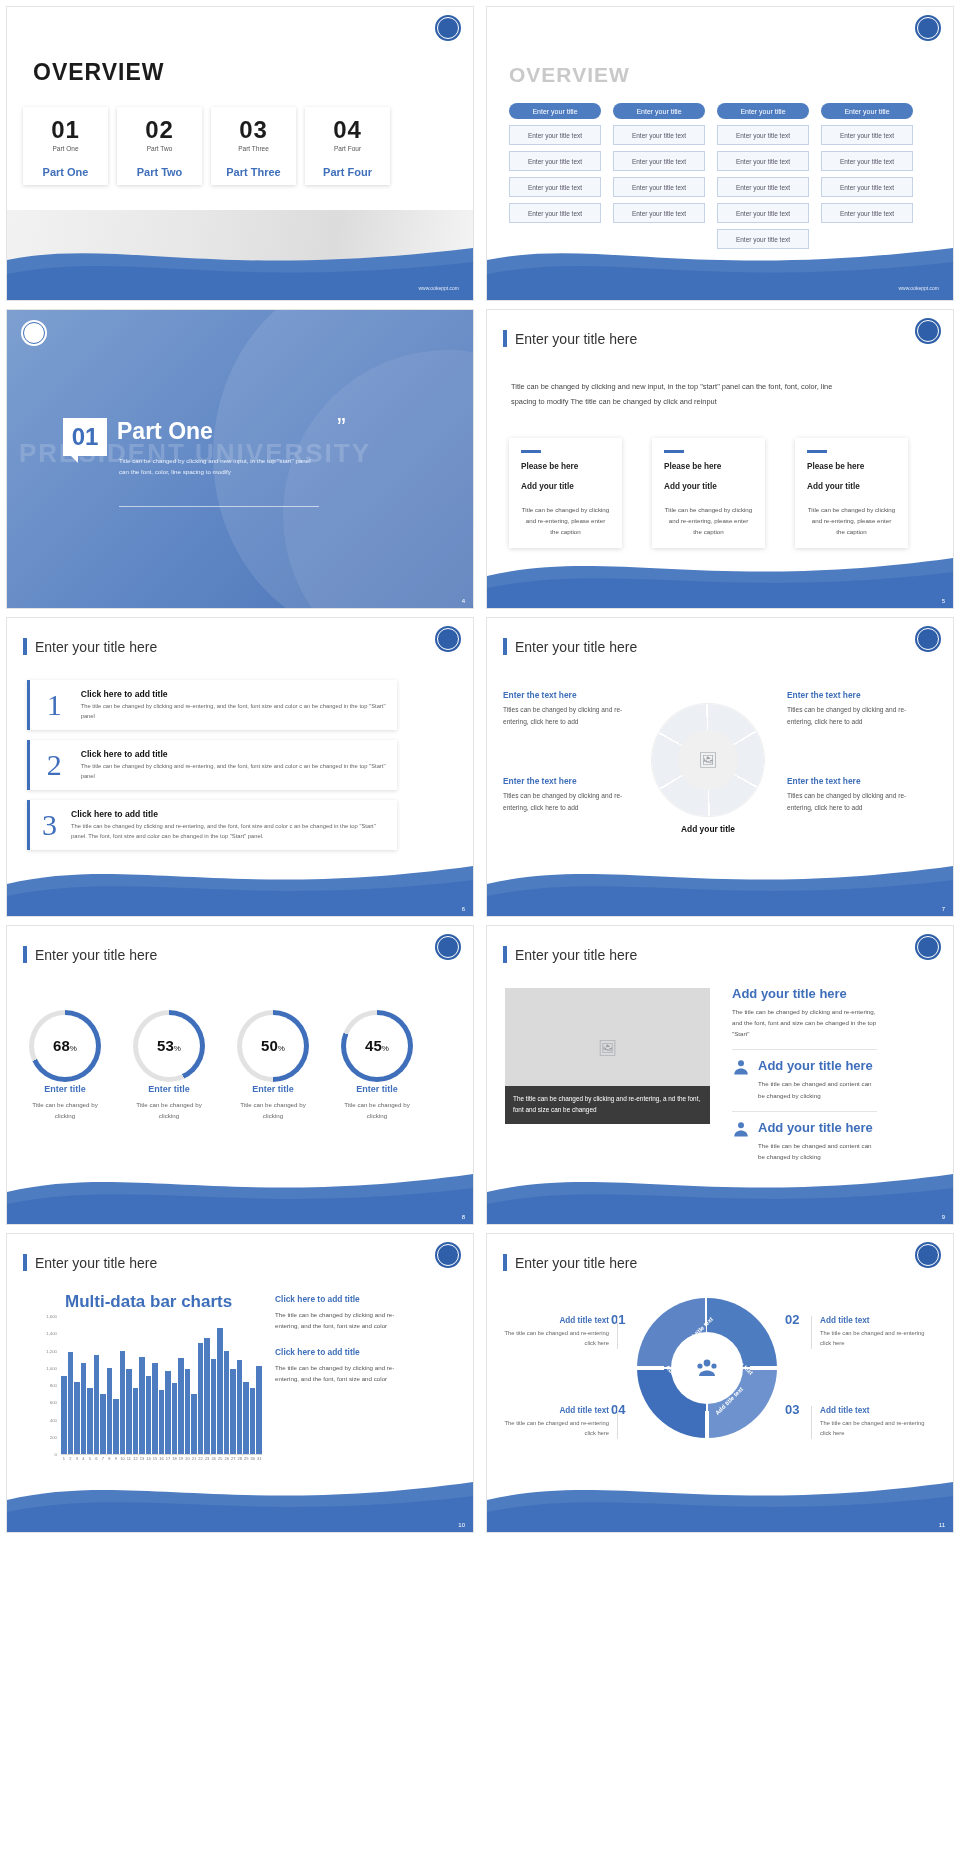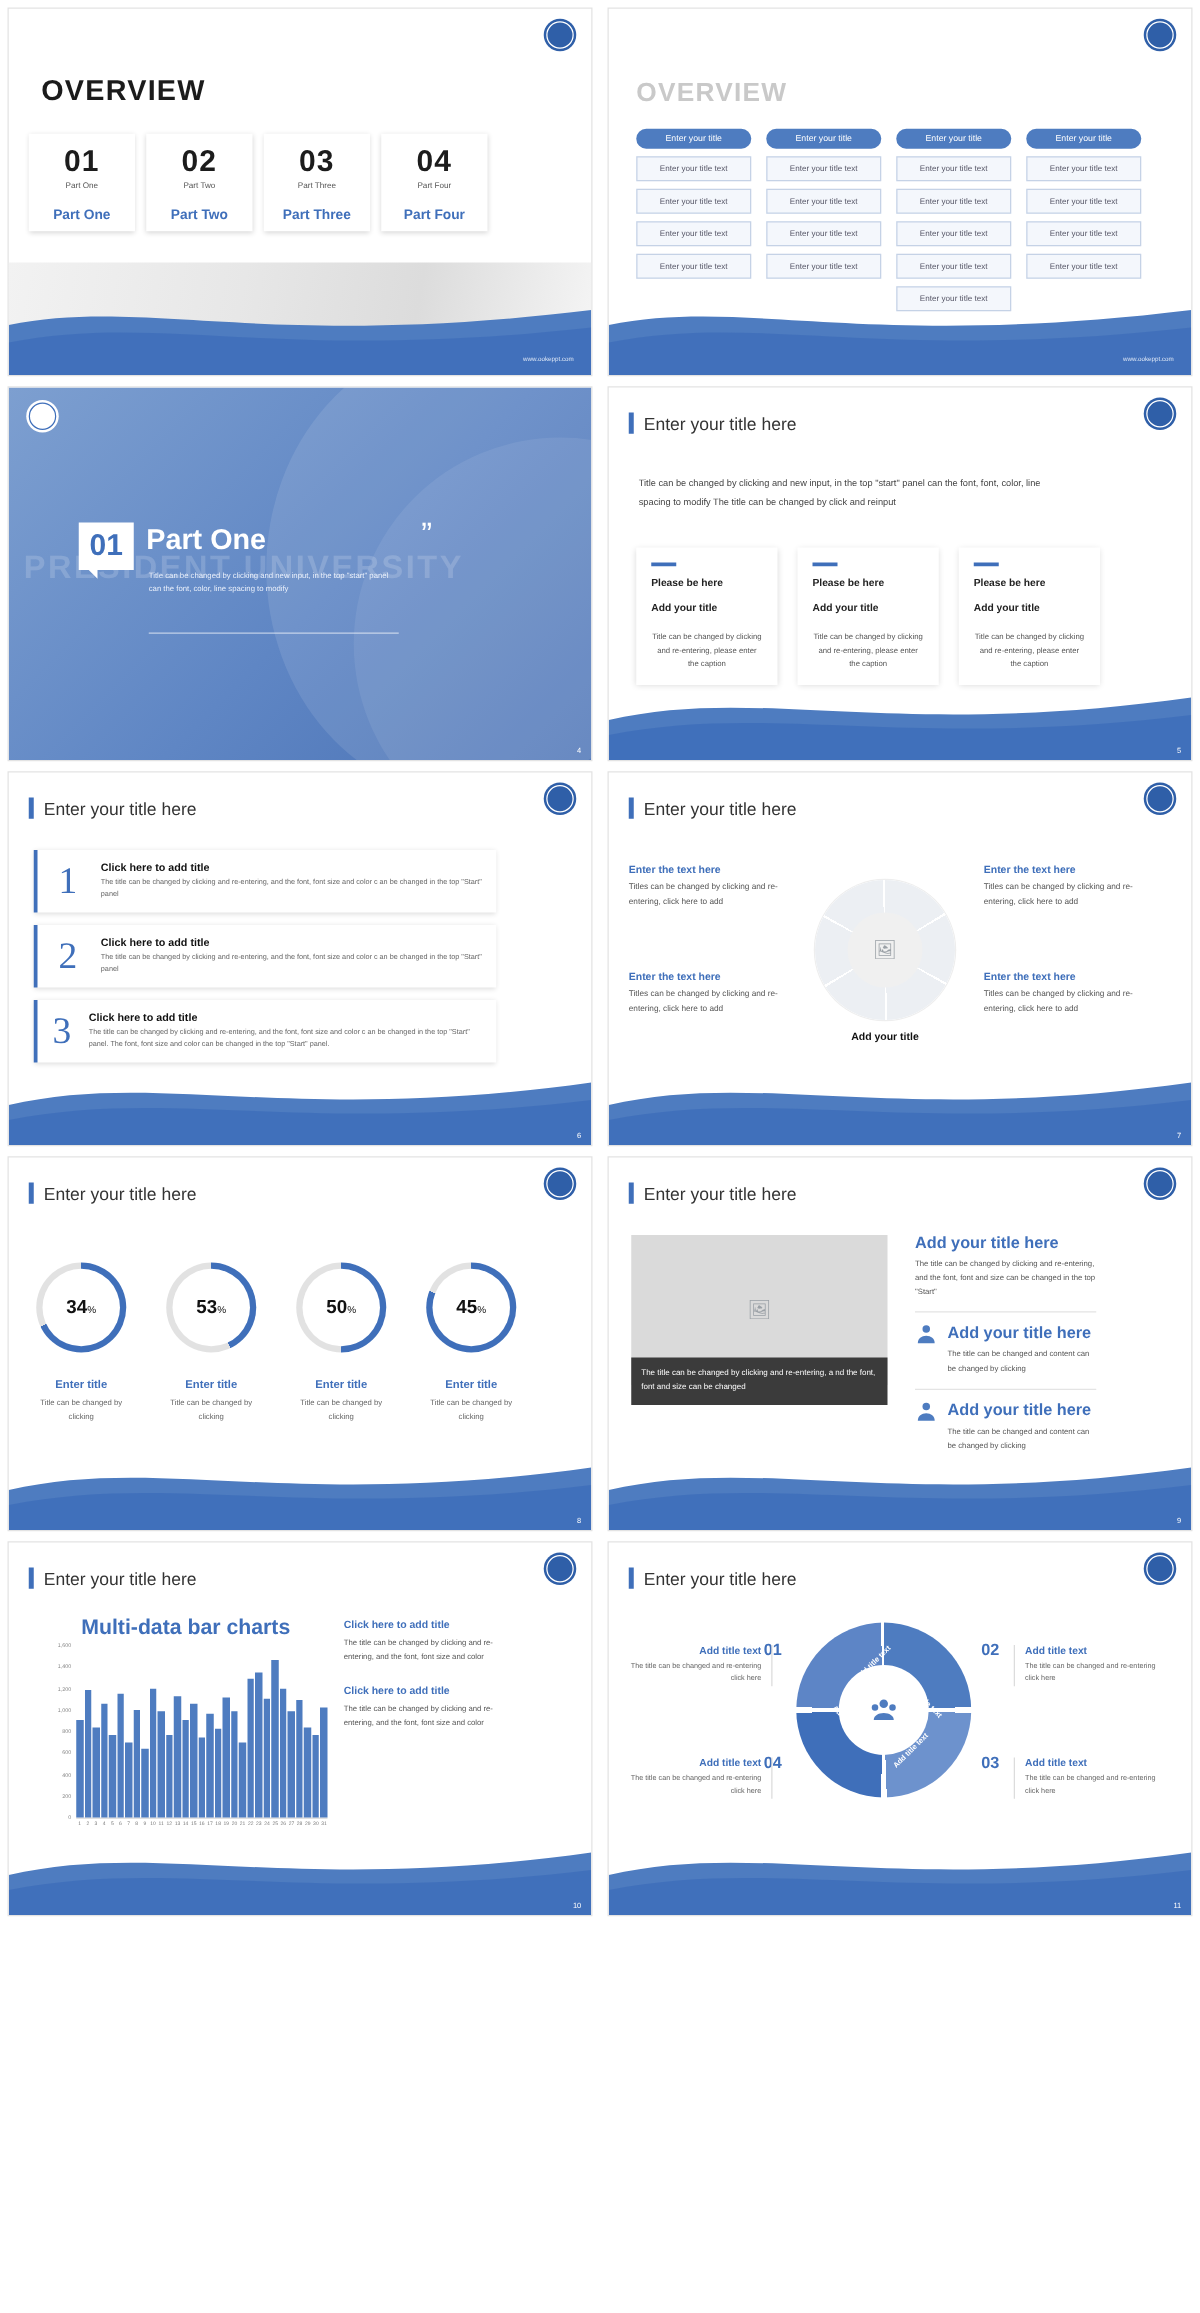--- a/index.html
+++ b/index.html
@@ -41,21 +41,21 @@
   .s3num{position:absolute;left:56px;top:108px;width:44px;height:38px;background:#fff;color:#3f6fba;font-size:24px;font-weight:bold;display:flex;align-items:center;justify-content:center;}
   .s3num:after{content:"";position:absolute;left:7px;bottom:-7px;border-left:8px solid transparent;border-top:8px solid #fff;}
   .s3title{position:absolute;left:110px;top:108px;font-size:23px;color:#fff;font-weight:bold;}
   .s3quote{position:absolute;left:330px;top:102px;font-size:26px;color:#fff;}
   .s3sub{position:absolute;left:112px;top:146px;width:195px;font-size:6.2px;line-height:1.7;color:#eaf0fb;}
   .s3rule{position:absolute;left:112px;top:196px;width:200px;height:1px;background:rgba(255,255,255,.6);}
   .s3logo{position:absolute;left:14px;top:10px;width:26px;height:26px;border-radius:50%;background:#fff;display:flex;align-items:center;justify-content:center;}
   .s3logo .ring{width:20px;height:20px;border-radius:50%;border:1.5px solid #3f6fba;}
   
   .lead{position:absolute;left:24px;top:70px;width:345px;font-size:7.4px;line-height:2;color:#444;}
-  .c3{position:absolute;left:22px;top:128px;display:flex;gap:16px;}
+  .c3{position:absolute;left:22px;top:128px;display:flex;gap:30px;}
   .c3 .b{width:113px;height:110px;background:#fff;box-shadow:0 1px 5px rgba(0,0,0,.15);padding:12px 12px 0 12px;box-sizing:border-box;}
   .c3 .dash{width:20px;height:3px;background:#3f6fba;}
   .c3 .h{margin-top:8px;font-size:8.2px;font-weight:bold;color:#222;line-height:1.5;}
   .c3 .t{margin-top:10px;font-size:6.2px;line-height:1.8;color:#555;text-align:center;}
   
   .rows{position:absolute;left:20px;top:62px;width:370px;}
   .row{display:flex;align-items:center;gap:12px;background:#fff;box-shadow:0 1px 4px rgba(0,0,0,.14);margin-bottom:10px;padding:8px 10px;box-sizing:border-box;border-left:3px solid #3f6fba;}
   .row .num{font-size:30px;color:#3f6fba;font-family:"Liberation Serif",serif;width:30px;text-align:center;}
   .row .h{font-size:8.6px;font-weight:bold;color:#111;}
   .row .t{font-size:5.8px;line-height:1.7;color:#666;margin-top:3px;}
@@ -68,21 +68,21 @@
      conic-gradient(#eceff3 0deg 58deg,#fff 58deg 60deg,#eceff3 60deg 118deg,#fff 118deg 120deg,#eceff3 120deg 178deg,#fff 178deg 180deg,#eceff3 180deg 238deg,#fff 238deg 240deg,#eceff3 240deg 298deg,#fff 298deg 300deg,#eceff3 300deg 358deg,#fff 358deg 360deg);}
   .donut .hole{position:absolute;left:26px;top:26px;width:60px;height:60px;border-radius:50%;background:#f0f0f0;display:flex;align-items:center;justify-content:center;}
   .addtitle{position:absolute;left:165px;top:206px;width:112px;text-align:center;font-size:8.4px;font-weight:bold;color:#111;}
   
   .rings{position:absolute;left:16px;top:84px;display:flex;gap:20px;}
   .ring-wrap{width:84px;text-align:center;}
   .ring-c{width:72px;height:72px;margin:0 auto;border-radius:50%;display:flex;align-items:center;justify-content:center;}
   .ring-in{width:62px;height:62px;border-radius:50%;background:#fff;display:flex;align-items:baseline;justify-content:center;padding-top:22px;box-sizing:border-box;}
   .ring-v{font-size:15px;font-weight:bold;color:#111;}
   .ring-p{font-size:8px;color:#111;}
-  .ring-lbl{margin-top:20px;font-size:9px;font-weight:bold;color:#3f6fba;}
+  .ring-lbl{margin-top:2px;font-size:9px;font-weight:bold;color:#3f6fba;}
   .ring-sub{margin-top:6px;font-size:6.2px;color:#666;line-height:1.7;}
   
   .imgbox{position:absolute;left:18px;top:62px;width:205px;height:120px;background:#dadada;display:flex;align-items:center;justify-content:center;}
   .imgcap{position:absolute;left:18px;top:160px;width:205px;background:#3b3b3b;color:#fff;font-size:6.4px;line-height:1.7;padding:8px;box-sizing:border-box;}
   .rcol{position:absolute;left:245px;top:60px;width:145px;}
   .rcol h4{margin:0;font-size:13px;color:#3f6fba;}
   .rcol p{margin:5px 0 0 0;font-size:6.2px;line-height:1.8;color:#555;}
   .rrow{display:flex;gap:8px;border-top:1px solid #e4e4e4;padding-top:8px;margin-top:10px;}
   .pic{width:18px;height:18px;flex:0 0 18px;}
   
@@ -337,21 +337,21 @@
         <div class="ring"></div>
       </div>
     <div class="ttl">
         <span class="bar"></span>
         <span class="tx">Enter your title here</span>
       </div>
     <div class="rings">
       <div class="ring-wrap">
         <div class="ring-c" style="background:conic-gradient(#3f6fba 0 244.8deg,#e2e2e2 244.8deg 360deg)">
           <div class="ring-in">
-              <span class="ring-v">34</span>
+              <span class="ring-v">68</span>
               <span class="ring-p">%</span>
             </div>
         </div>
         <div class="ring-lbl">Enter title</div>
         <div class="ring-sub">Title can be changed by clicking</div>
       </div>
       <div class="ring-wrap">
         <div class="ring-c" style="background:conic-gradient(#3f6fba 0 154.8deg,#e2e2e2 154.8deg 360deg)">
           <div class="ring-in">
               <span class="ring-v">53</span>

